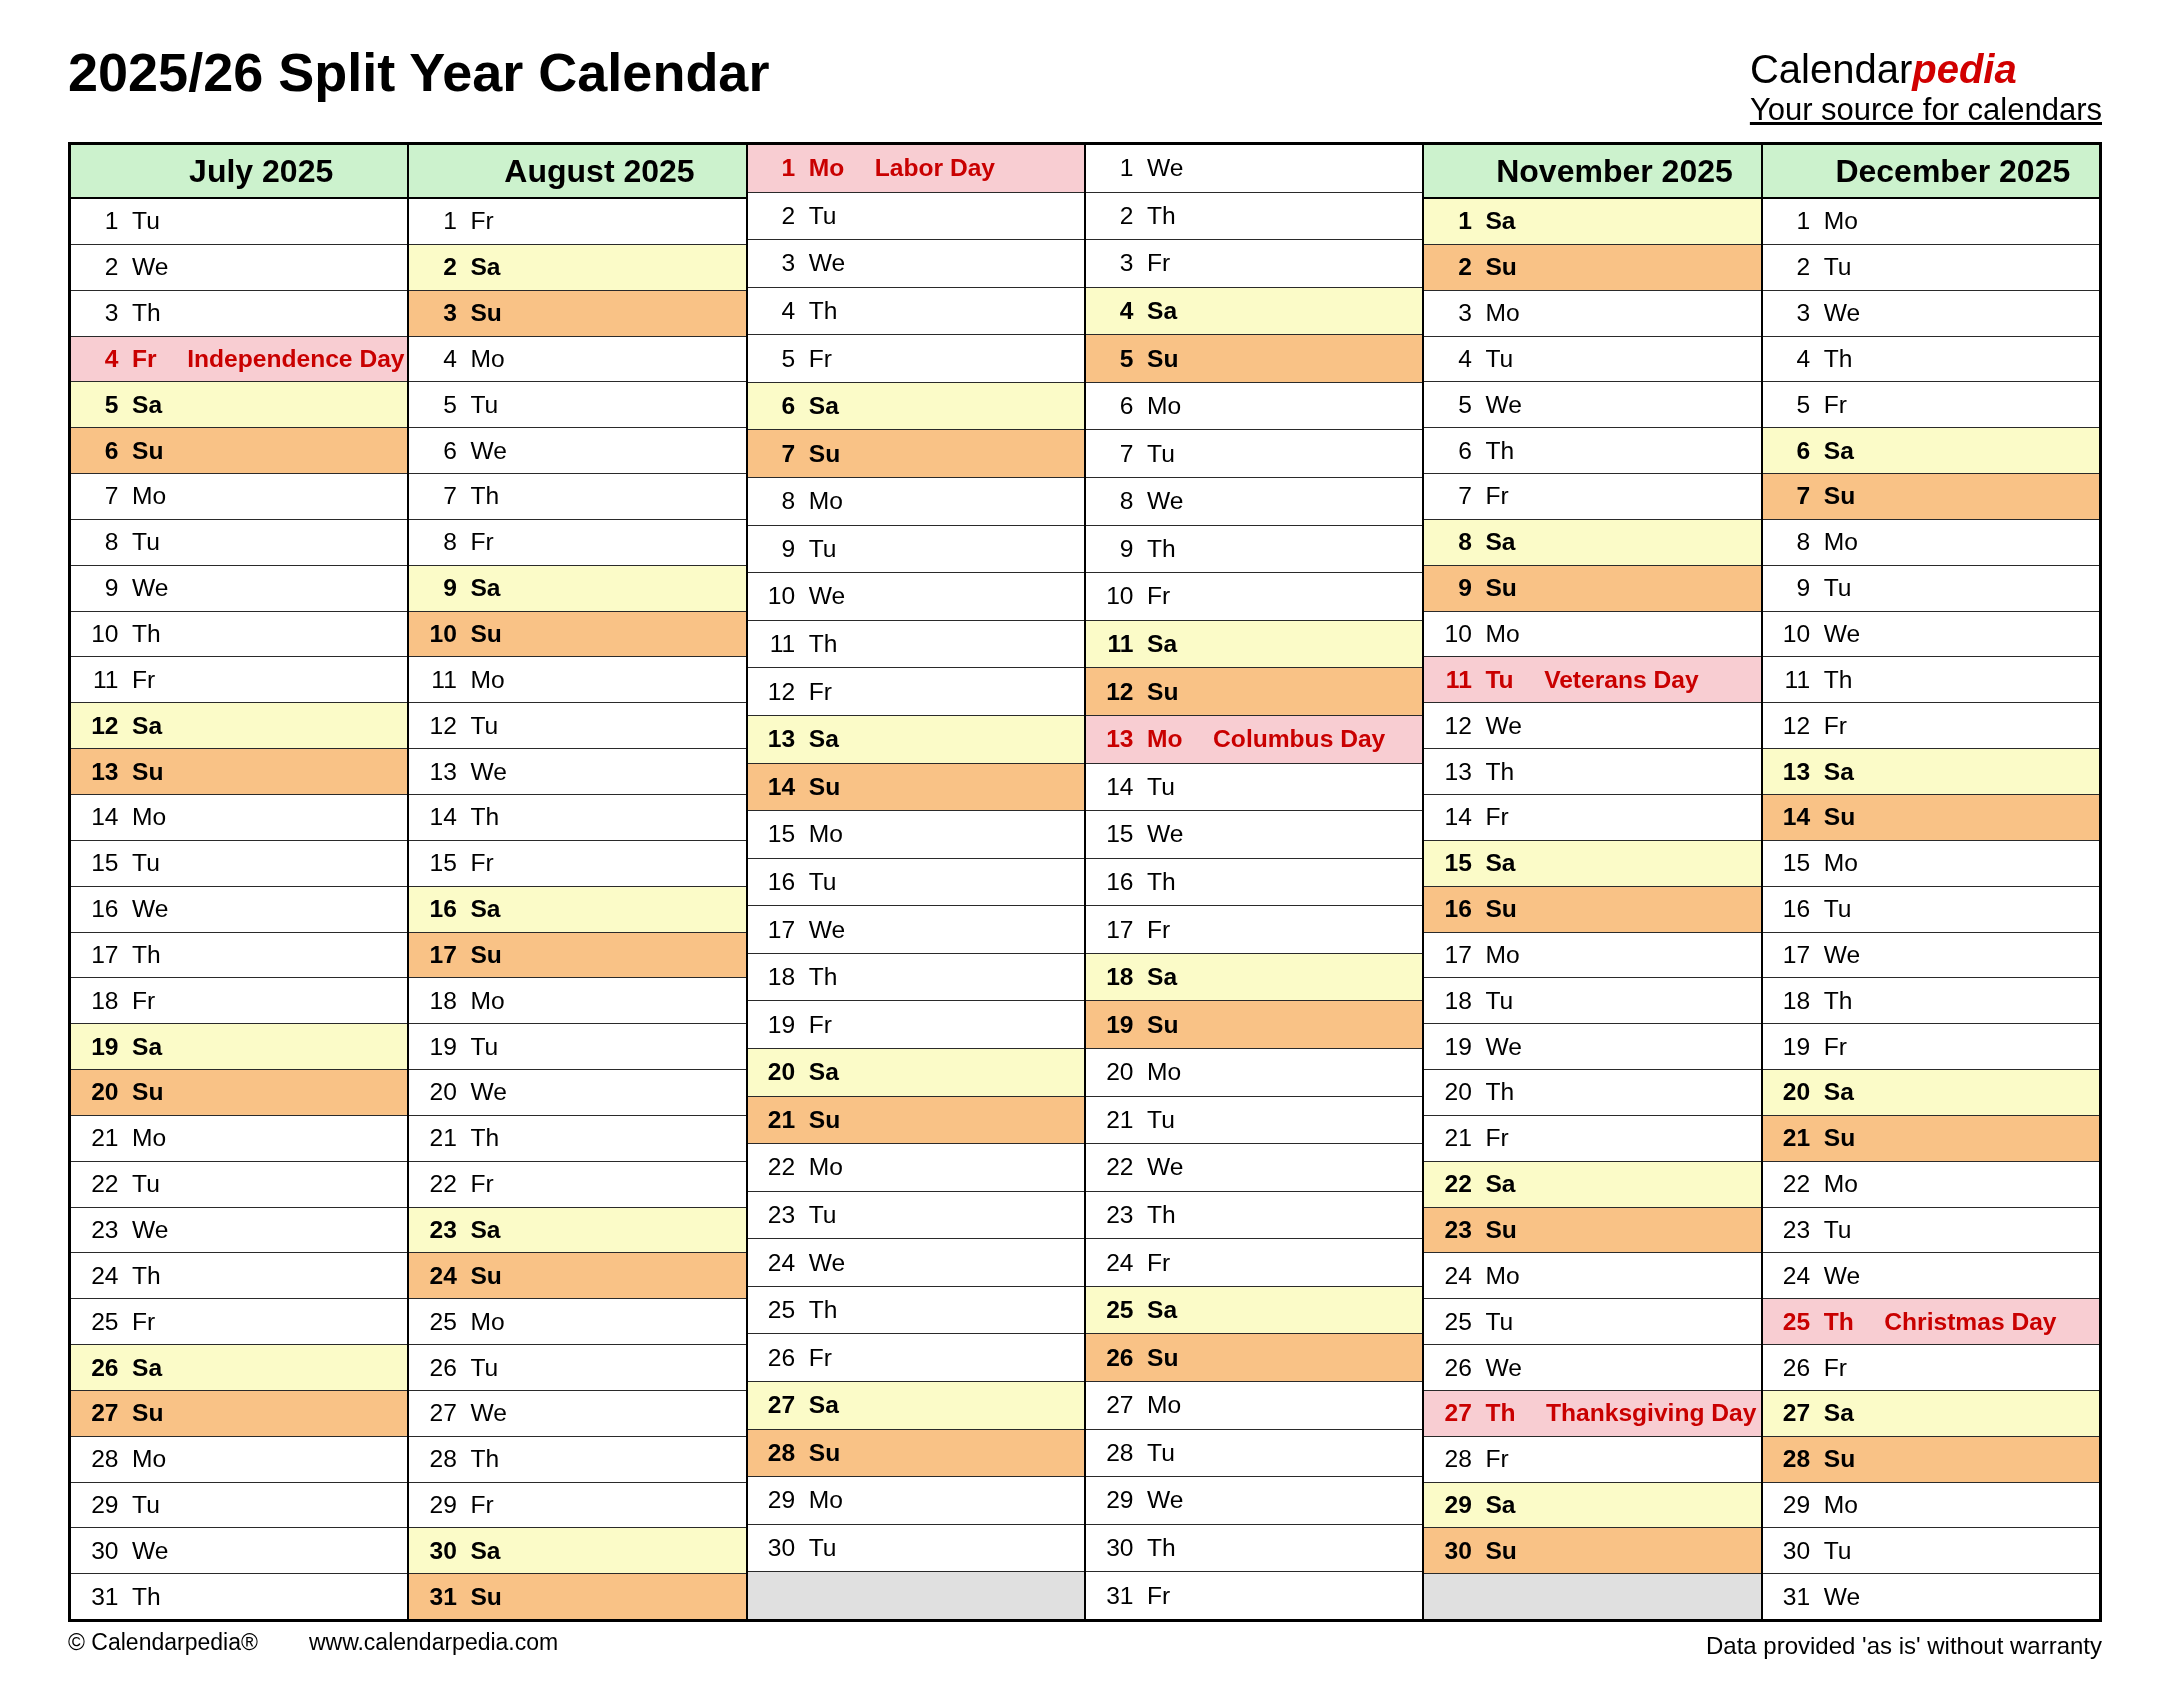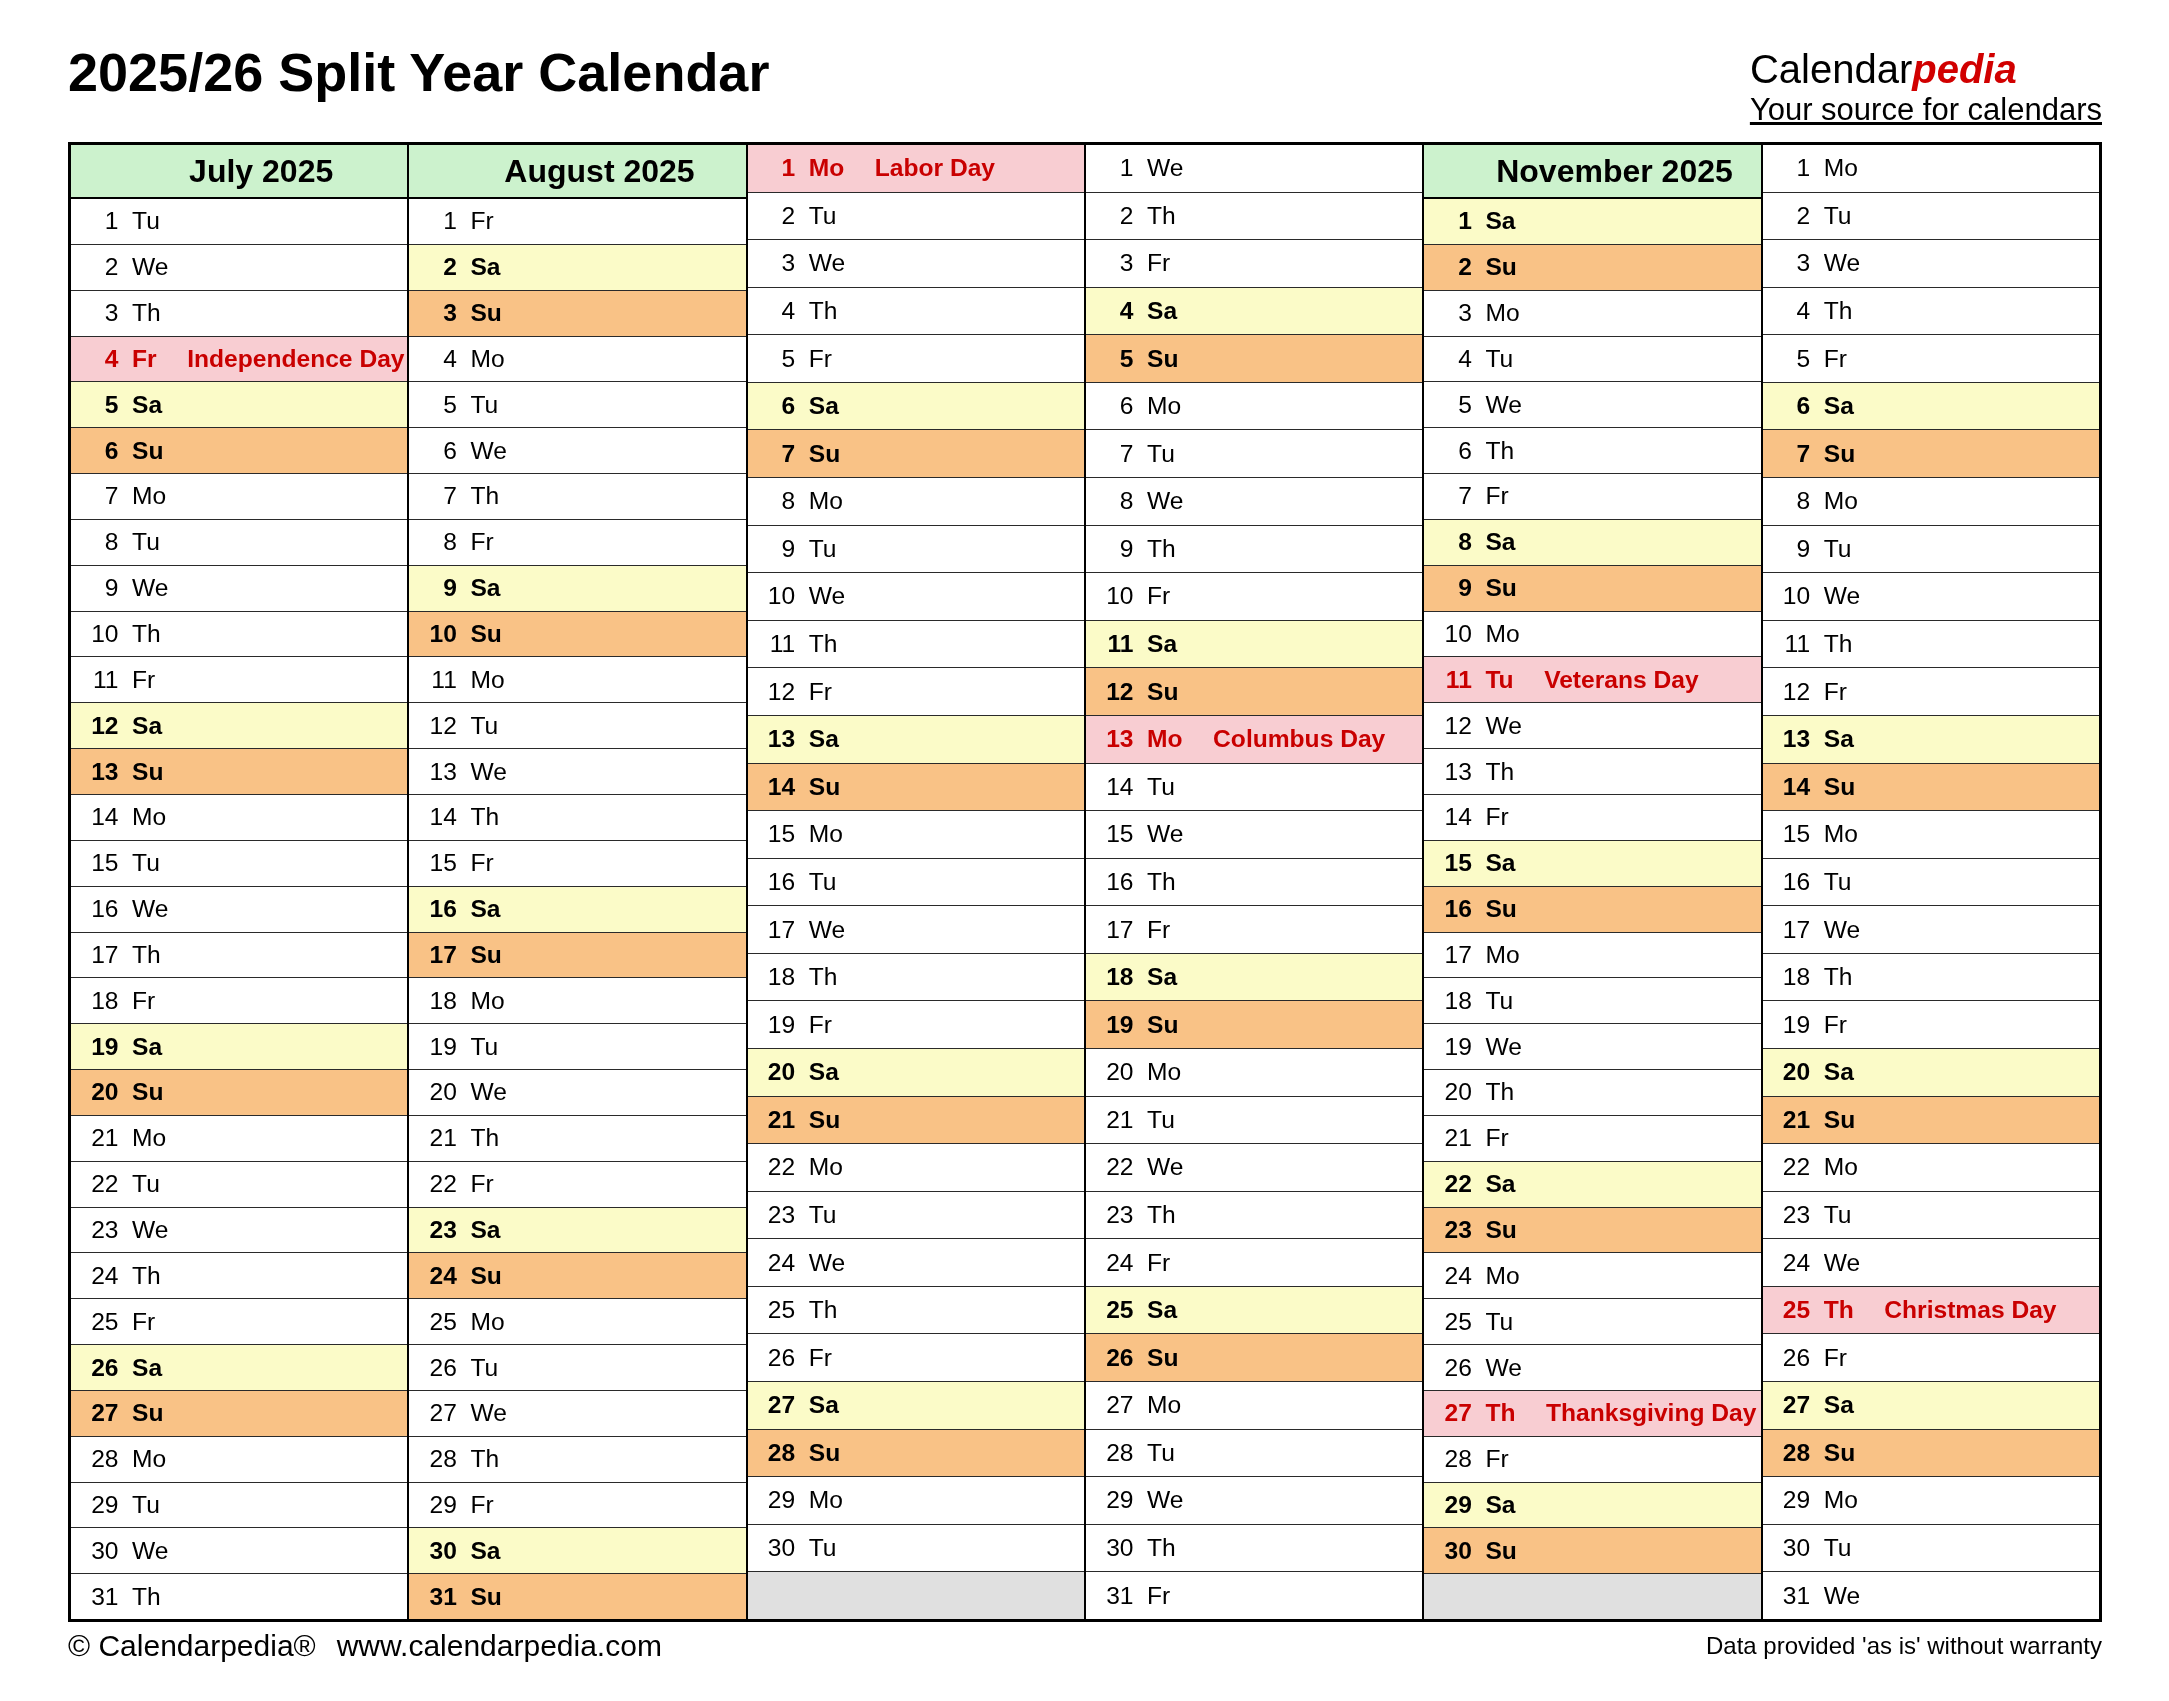--- a/index.html
+++ b/index.html
@@ -44,21 +44,21 @@
   .num{flex:0 0 39px;text-align:right;margin-right:13.6px;}
   .holiday-name{margin-left:30.5px;}
   .sat{background:var(--sat);font-weight:bold;}
   .sun{background:var(--sun);font-weight:bold;}
   .hol{background:var(--pink);color:var(--red);font-weight:bold;}
   .empty{background:var(--grey);}
   .footer{
     position:absolute;left:68px;right:68px;top:1629px;
     display:flex;justify-content:space-between;align-items:flex-start;
   }
-  .footer-left{font-size:30px;display:flex;gap:21px;white-space:nowrap;}
+  .footer-left{font-size:23px;display:flex;gap:51px;white-space:nowrap;}
   .footer-right{font-size:24px;margin-top:2.5px;white-space:nowrap;}
 </style>
 </head>
 <body>
 
 <header class="topbar">
   <h1 class="title">2025/26 Split Year Calendar</h1>
   <div class="brand">
     <div class="logo"><span>Calendar</span><span class="logo-red">pedia</span></div>
     <div class="tagline">Your source for calendars</div>
@@ -693,20 +693,21 @@
         <span class="num">29</span>
         <span class="wd">Sa</span>
       </div>
       <div class="cell sun">
         <span class="num">30</span>
         <span class="wd">Su</span>
       </div>
       <div class="cell empty"></div>
     </div>
     <div class="month">
+      <div class="month-header">December 2025</div>
       <div class="cell">
         <span class="num">1</span>
         <span class="wd">Mo</span>
       </div>
       <div class="cell">
         <span class="num">2</span>
         <span class="wd">Tu</span>
       </div>
       <div class="cell">
         <span class="num">3</span>

